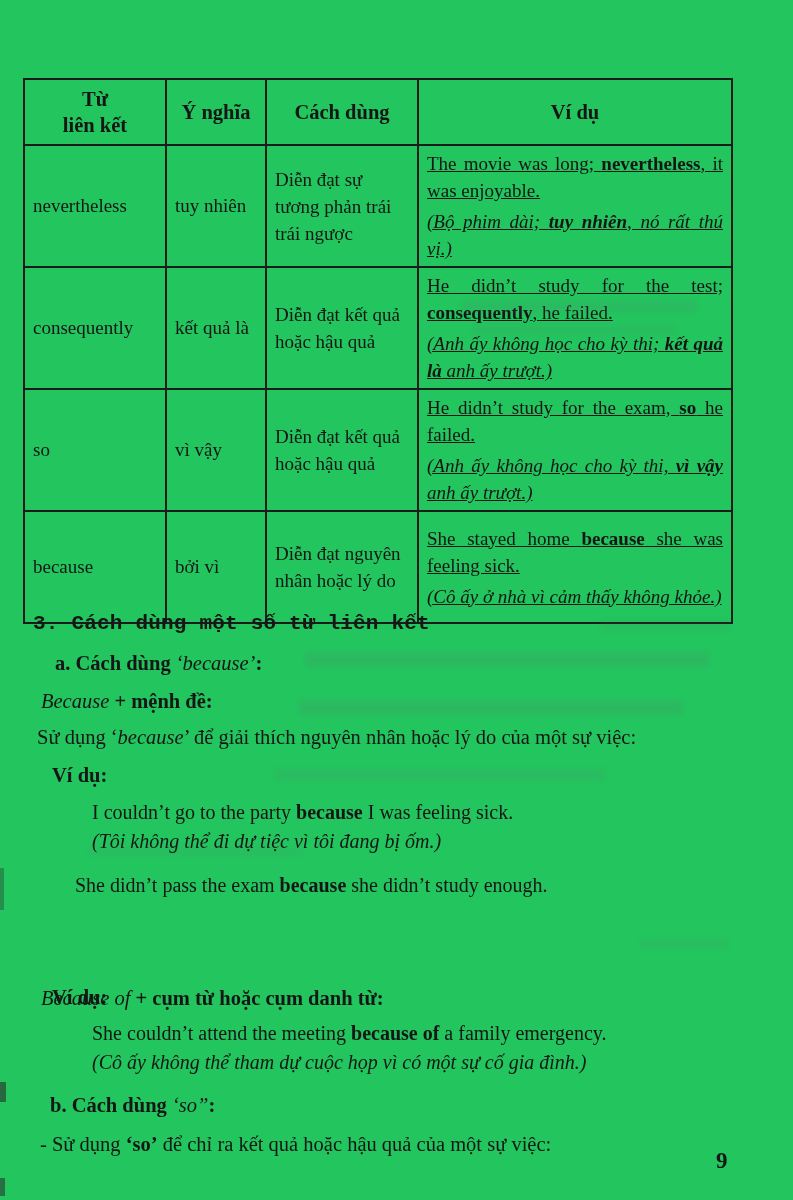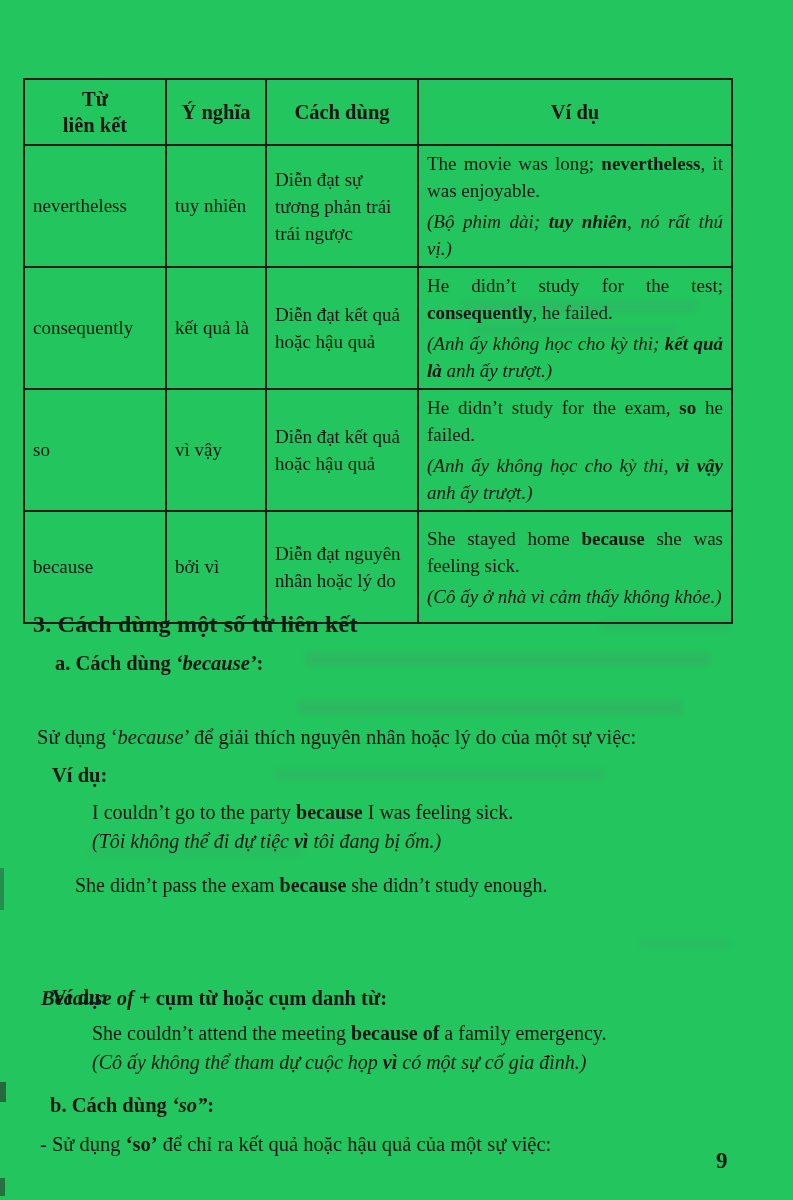--- a/index.html
+++ b/index.html
@@ -28,28 +28,28 @@
   }
   table.lw th{
     font-weight:bold;font-size:20.5px;
     text-align:center;padding:6px 4px;
   }
   th .hline{display:block;line-height:26px;}
   td.c-word{padding-left:12px;}
   td.c-meaning{padding-left:10px;}
   td.c-usage{padding-left:12px;line-height:27px;}
   td.c-ex{padding:5px 11px;text-align:justify;line-height:27px;}
-  td.c-ex p{margin:0;}
+  td.c-ex p{margin:0;text-decoration:underline;}
   td.c-ex p.vi{margin-top:4px;font-style:italic;}
   .b{font-weight:bold;}
-  .bi{font-weight:bold;font-style:italic;}
+  .bi{font-weight:normal;font-style:italic;}
   .i{font-style:italic;}
   
   .line{position:absolute;white-space:nowrap;font-size:20px;line-height:26px;}
-  .h-sans{font-family:Liberation Serif, serif;font-weight:bold;font-size:24px;letter-spacing:.2px;}
+  .h-sans{font-family:Liberation Mono, monospace;font-weight:bold;font-size:21px;letter-spacing:.2px;}
   .h-sub{font-weight:bold;font-size:20.5px;}
   .h-formula{font-weight:bold;font-size:20.5px;}
   .vidu{font-weight:bold;font-size:20.5px;}
   .ex-vi{font-style:italic;}
   .pagenum{position:absolute;left:716px;top:1148px;font-weight:bold;font-size:23px;}
   
   .ghost{
     position:absolute;
     background:#6a6f74;
     opacity:.10;
@@ -121,20 +121,21 @@
         <p class="vi"><span>(Cô ấy ở nhà vì cảm thấy không khỏe.)</span><span class="b"></span><span></span></p>
       </td>
     </tr>
   </tbody>
     </table>
 
   <div class="line h-sans" style="left:33px;top:611px;">3. Cách dùng một số từ liên kết</div>
 
   <div class="line h-sub" style="left:55px;top:650px;"><span>a. Cách dùng </span><span class="bi">‘because’</span><span>:</span></div>
 
+  <div class="line h-formula" style="left:41px;top:688px;"><span class="bi">Because</span><span> + mệnh đề:</span></div>
 
   <div class="line" style="left:37px;top:724px;font-size:20.5px;"><span>Sử dụng ‘</span><span class="i">because</span><span>’ để giải thích nguyên nhân hoặc lý do của một sự việc:</span></div>
 
   <div class="line vidu" style="left:52px;top:762px;">Ví dụ:</div>
 
   <div class="line ex-vi" style="left:92px;top:828px;"><span>(Tôi không thể đi dự tiệc </span><span class="bi">vì</span><span> tôi đang bị ốm.)</span></div>
   <div class="line" style="left:92px;top:799px;"><span>I couldn’t go to the party </span><span class="b">because</span><span> I was feeling sick.</span></div>
 
   <div class="line" style="left:75px;top:872px;"><span>She didn’t pass the exam </span><span class="b">because</span><span> she didn’t study enough.</span></div>
 

